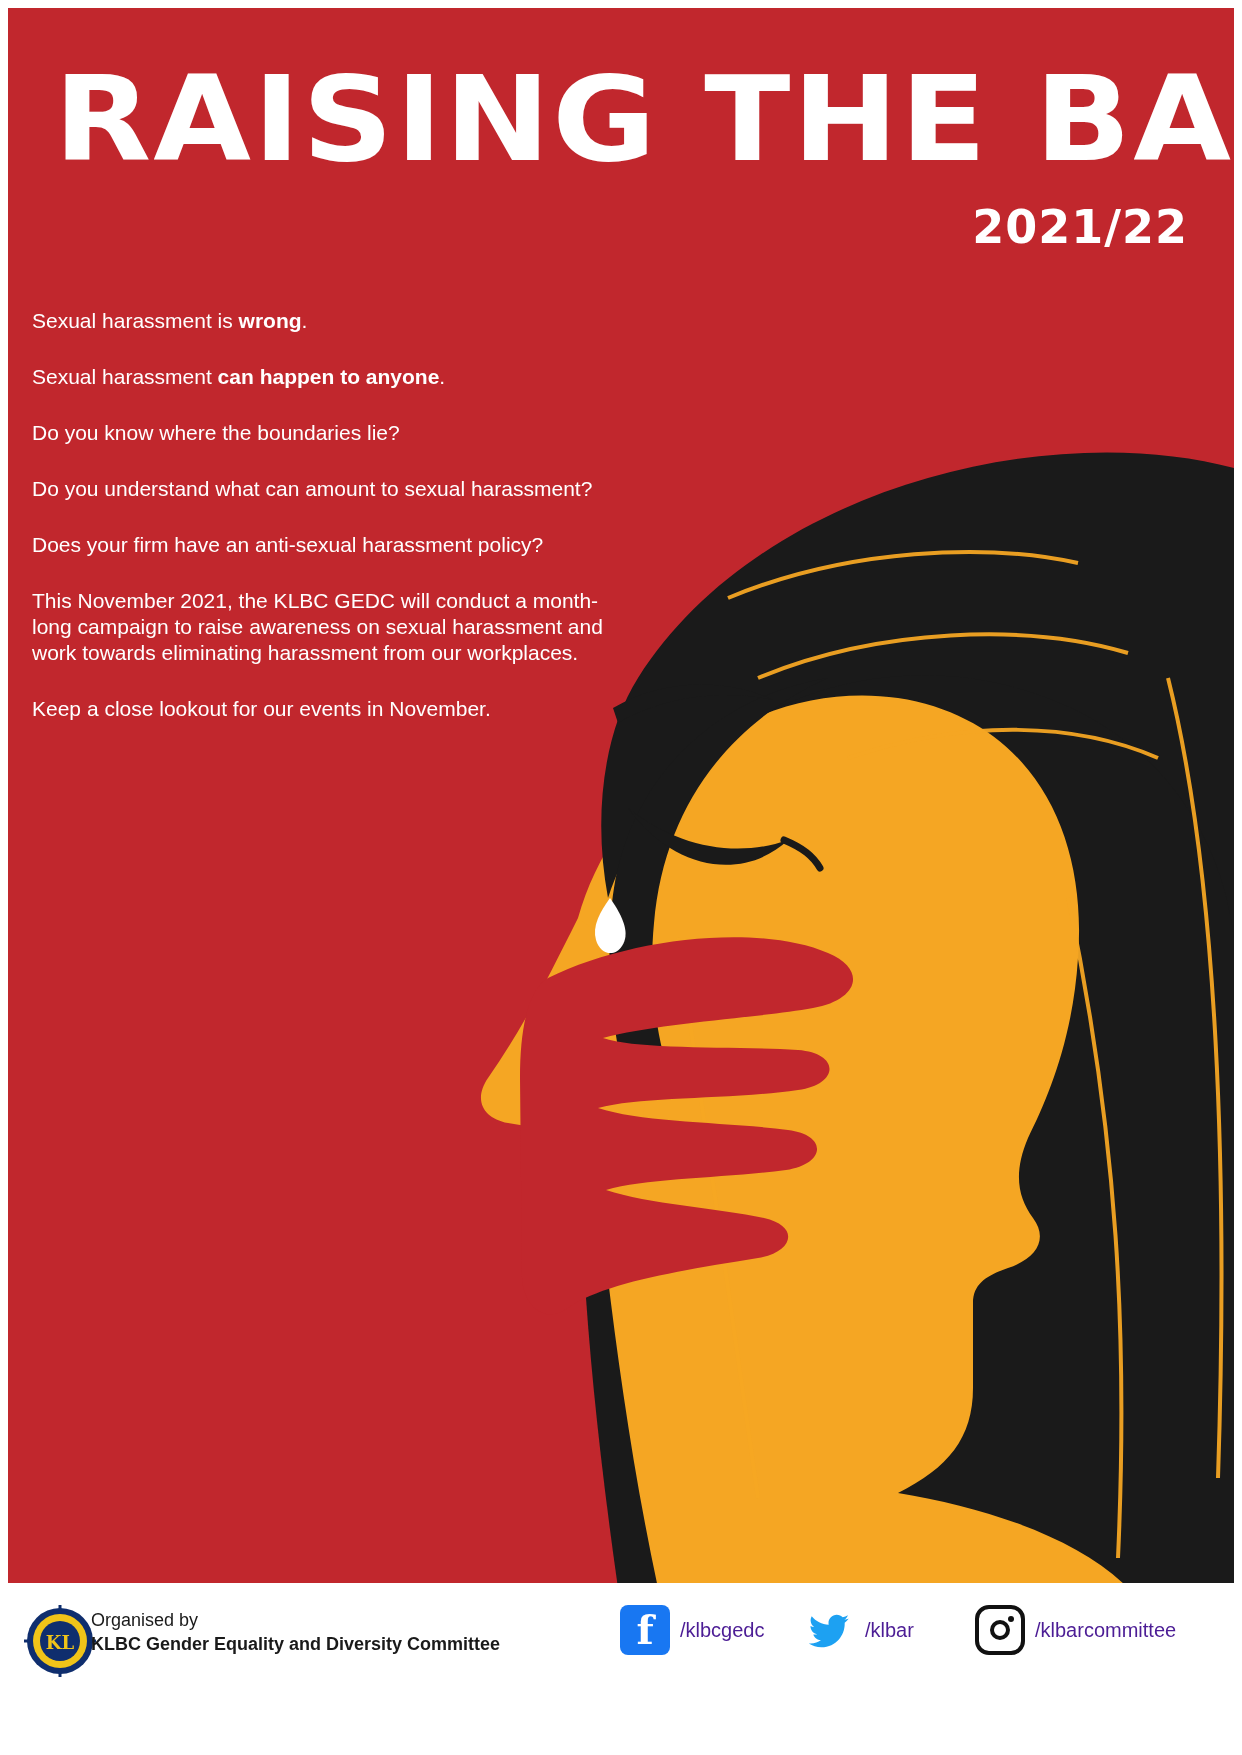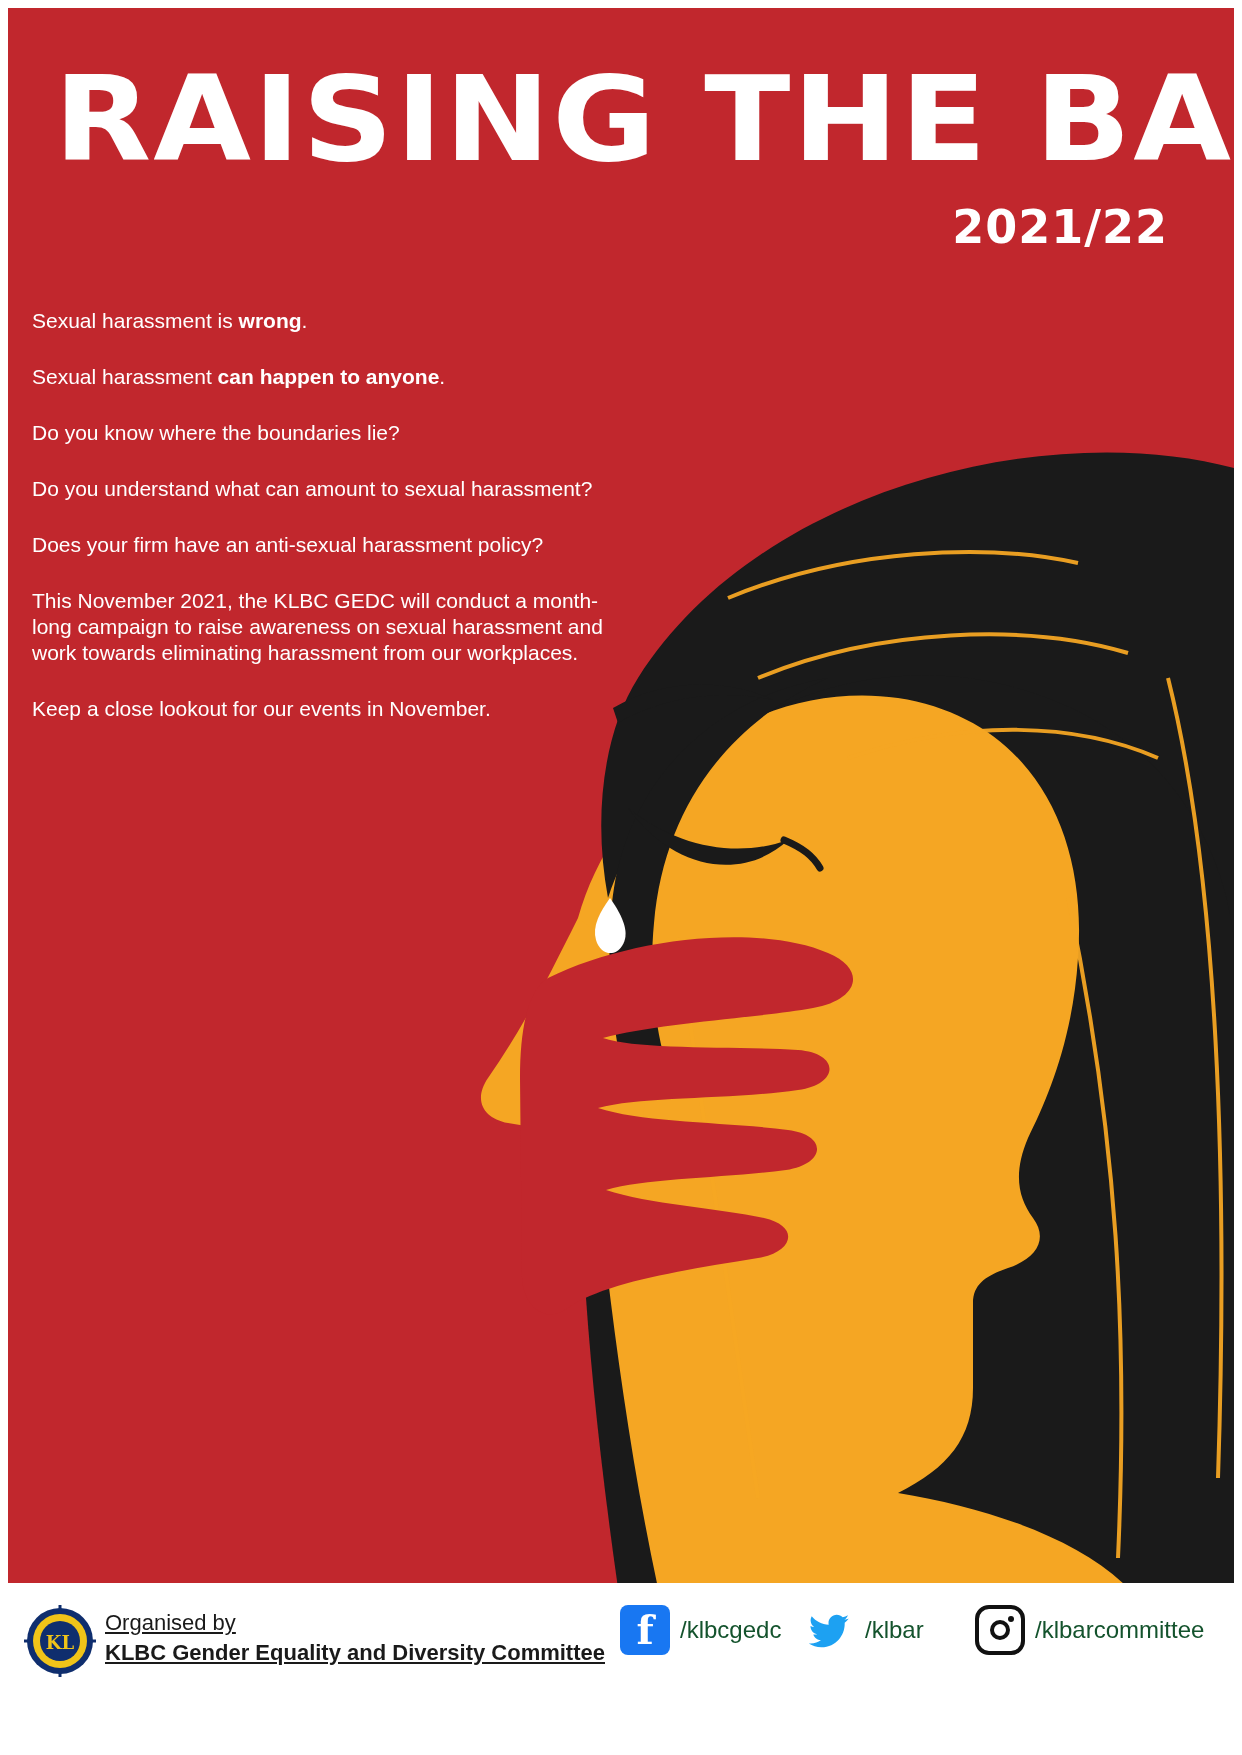--- a/index.html
+++ b/index.html
@@ -45,21 +45,21 @@
     font-weight: bold;
     font-size: 118px;
     letter-spacing: 2px;
     line-height: 1.0;
     white-space: nowrap;
     transform: scaleX(1.07);
     transform-origin: left top;
   }
   .year {
     position: absolute;
-    right: 66px;
+    right: 46px;
     top: 192px;
     color: #ffffff;
     font-family: "DejaVu Sans", sans-serif;
     font-weight: bold;
     font-size: 46px;
     letter-spacing: 1px;
   }
 
   
   .illustration {
@@ -99,40 +99,39 @@
   }
   .crest {
     position: absolute;
     left: 24px;
     top: 22px;
     width: 72px;
     height: 72px;
   }
   .organised {
     position: absolute;
-    left: 105px;
+    left: 91px;
     top: 25px;
     color: #1a1a1a;
-    font-size: 22px;
+    font-size: 18px;
     line-height: 1.35;
-    text-decoration: underline;
   }
   .organised .org-by { display: block; }
   .organised .org-name { display: block; font-weight: bold; }
 
   .social {
     position: absolute;
     top: 22px;
     display: flex;
     align-items: center;
     gap: 10px;
   }
   .social .handle {
-    font-size: 24px;
-    color: #14532d;
+    font-size: 20px;
+    color: #4c1d95;
   }
   .sq-icon {
     width: 50px;
     height: 50px;
     border-radius: 8px;
     display: inline-block;
     position: relative;
     flex: 0 0 auto;
   }
   .fb { background: #1877F2; }

